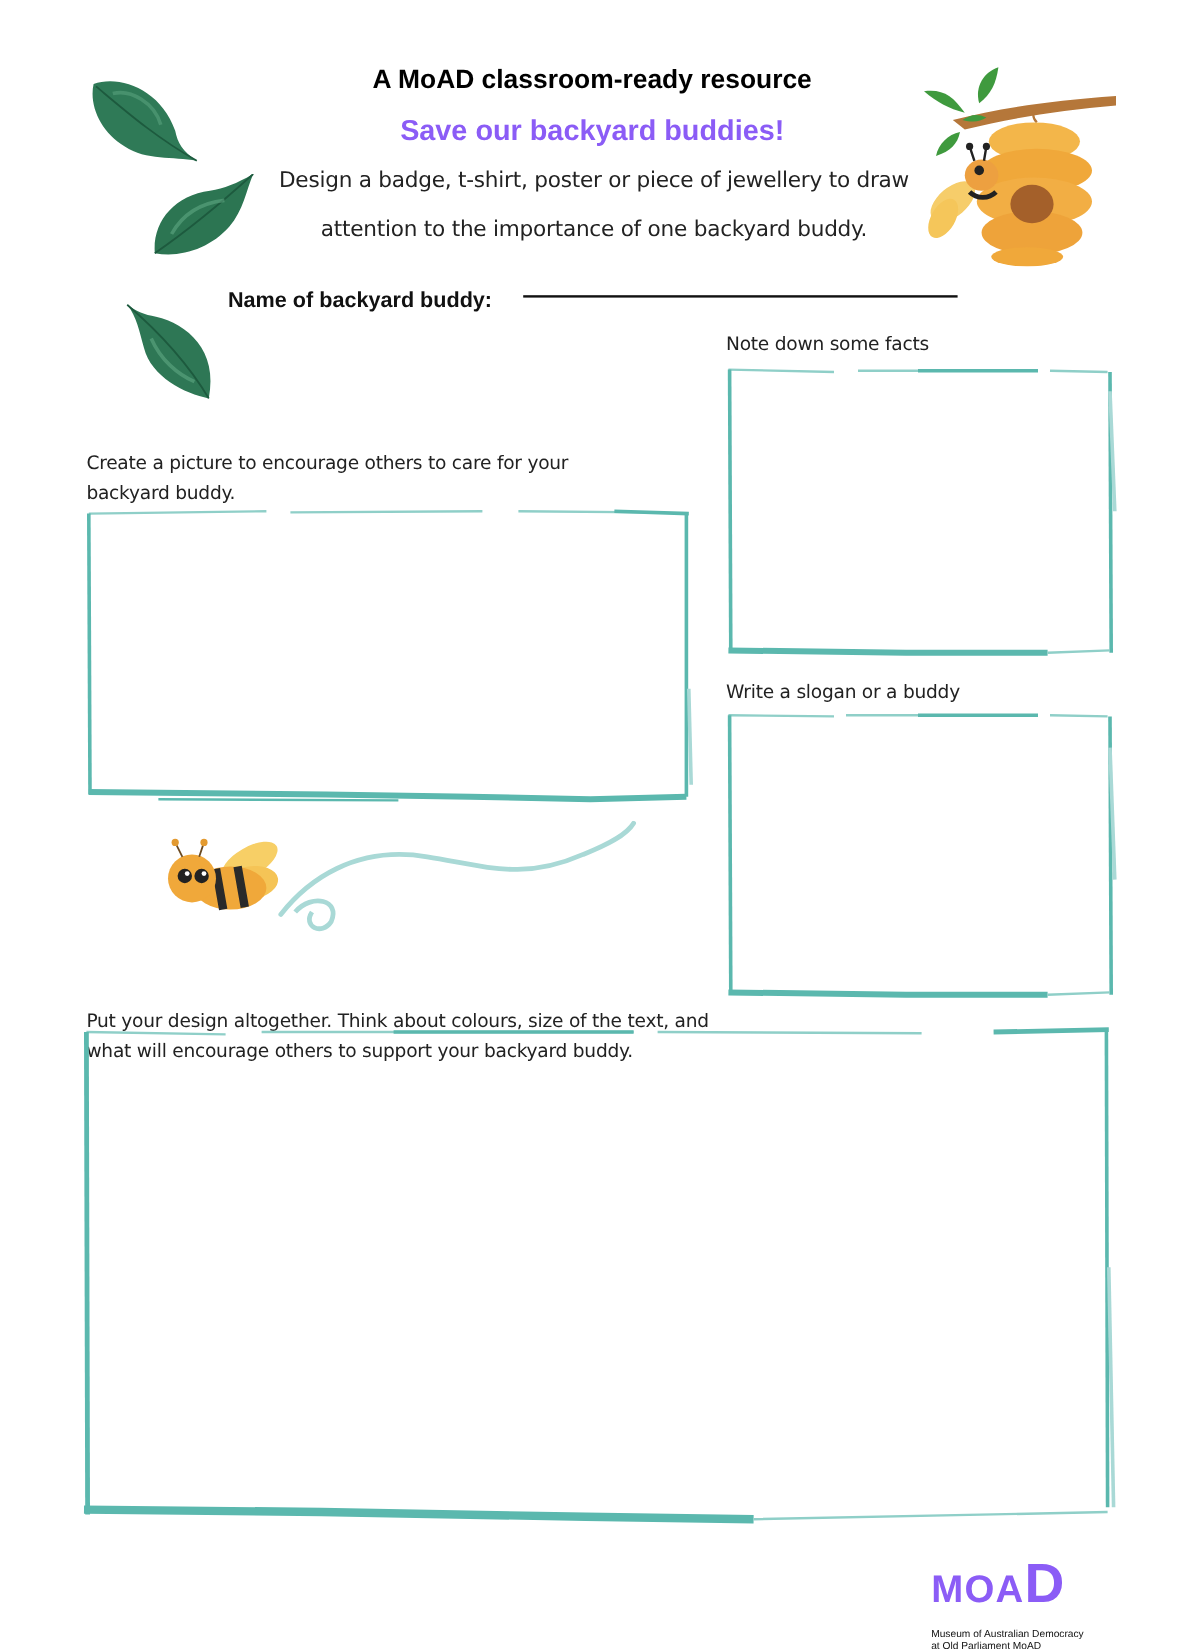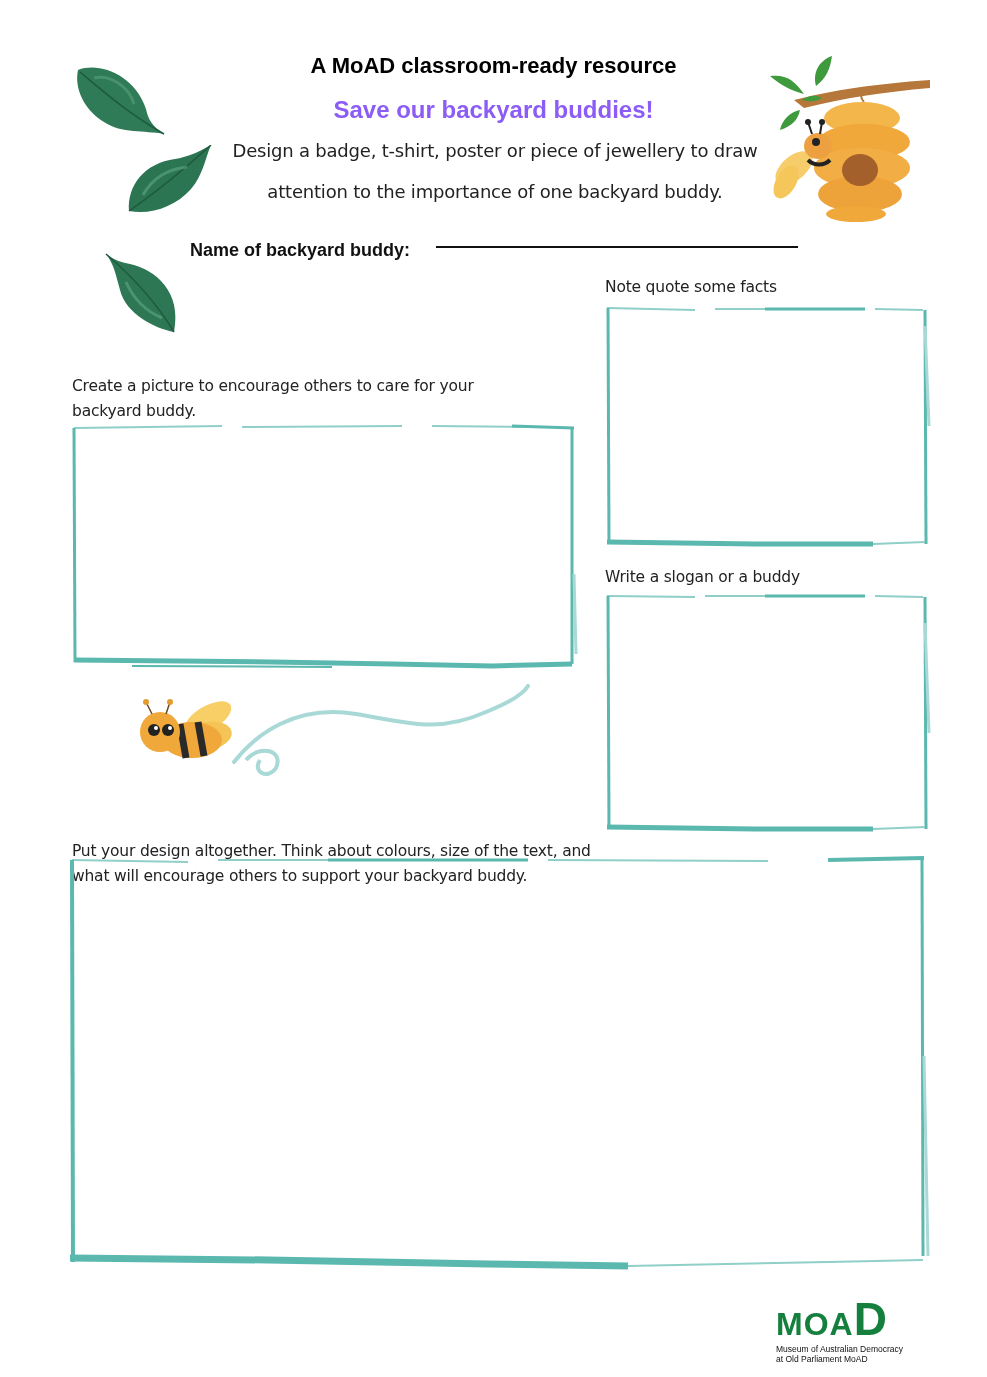--- a/index.html
+++ b/index.html
@@ -26,26 +26,26 @@
     white-space:nowrap;
   }
   .name-rule { left:436px; top:246px; width:362px; height:2px; background:#111; }
   .label {
     font-family:"DejaVu Sans", sans-serif; font-size:15.5px; line-height:25px; color:#222; letter-spacing:-0.2px;
   }
   .frame { position:absolute; }
   .frame svg { position:absolute; left:0; top:0; overflow:visible; }
   .logo { left:776px; top:1296px; width:150px; }
   .logo-mark {
-    font-family:"Liberation Sans", sans-serif; font-weight:bold; color:#15803d; white-space:nowrap; line-height:1;
+    font-family:"Liberation Sans", sans-serif; font-weight:bold; color:#8b5cf6; white-space:nowrap; line-height:1;
   }
   .logo-mark .small { font-size:32px; letter-spacing:1px; }
   .logo-mark .big { font-size:46px; }
   .logo-sub {
-    font-family:"Liberation Sans", sans-serif; font-size:8.5px; line-height:10px; color:#111; margin-top:2px;
+    font-family:"Liberation Sans", sans-serif; font-size:8.5px; line-height:10px; color:#111; margin-top:14px;
   }
 </style>
 </head>
 <body>
 
 <div class="abs resource-title">A MoAD classroom-ready resource</div>
 <div class="abs main-title">Save our backyard buddies!</div>
 <div class="abs subtitle">Design a badge, t-shirt, poster or piece of jewellery to draw attention to the importance of one backyard buddy.</div>
 
 <div class="abs name-line">Name of backyard buddy:</div>
@@ -96,21 +96,21 @@
     <path d="M2 4 L150 2 M170 3 L330 2 M360 2 L470 3" stroke="#8fcfc8" stroke-width="2" fill="none"></path>
     <path d="M440 2 L502 4" stroke="#5bb8ae" stroke-width="3" fill="none"></path>
     <path d="M2 4 L3 238" stroke="#5bb8ae" stroke-width="3" fill="none"></path>
     <path d="M500 4 L500 240" stroke="#5bb8ae" stroke-width="3" fill="none"></path>
     <path d="M502 150 L504 230" stroke="#a9d9d6" stroke-width="3" fill="none"></path>
     <path d="M2 236 L200 238 L320 240 L420 242 L500 240" stroke="#5bb8ae" stroke-width="5" fill="none"></path>
     <path d="M60 242 L260 243" stroke="#5bb8ae" stroke-width="2" fill="none"></path>
   </svg>
 </div>
 
-<div class="abs label" style="left:605px;top:275px;width:320px">Note quote some facts</div>
+<div class="abs label" style="left:605px;top:275px;width:320px">Note down some facts</div>
 <div class="frame" style="left:605px;top:306px;width:325px;height:242px">
   <svg width="325" height="242">
     <path d="M2 2 L90 4 M110 3 L260 3 M270 3 L318 4" stroke="#8fcfc8" stroke-width="2" fill="none"></path>
     <path d="M160 3 L260 3" stroke="#5bb8ae" stroke-width="3" fill="none"></path>
     <path d="M3 2 L4 238" stroke="#5bb8ae" stroke-width="3" fill="none"></path>
     <path d="M320 4 L321 238" stroke="#5bb8ae" stroke-width="3" fill="none"></path>
     <path d="M320 20 L324 120" stroke="#a9d9d6" stroke-width="3" fill="none"></path>
     <path d="M2 236 L150 238 L268 238" stroke="#5bb8ae" stroke-width="5" fill="none"></path>
     <path d="M268 238 L320 236" stroke="#8fcfc8" stroke-width="2" fill="none"></path>
   </svg>

